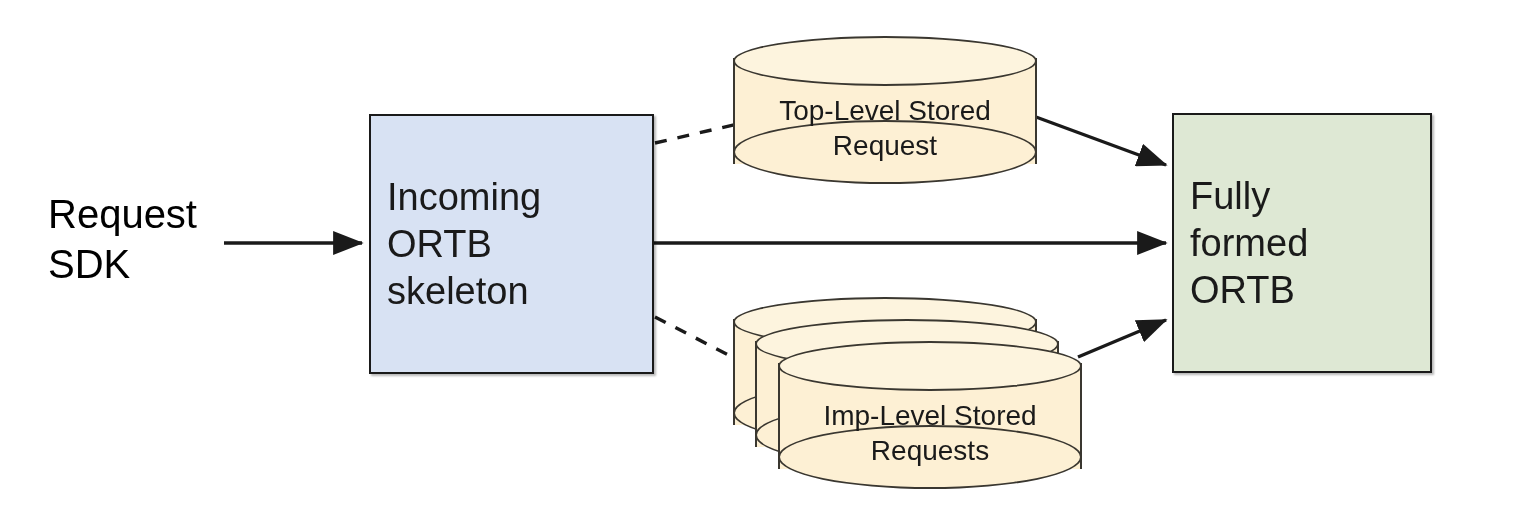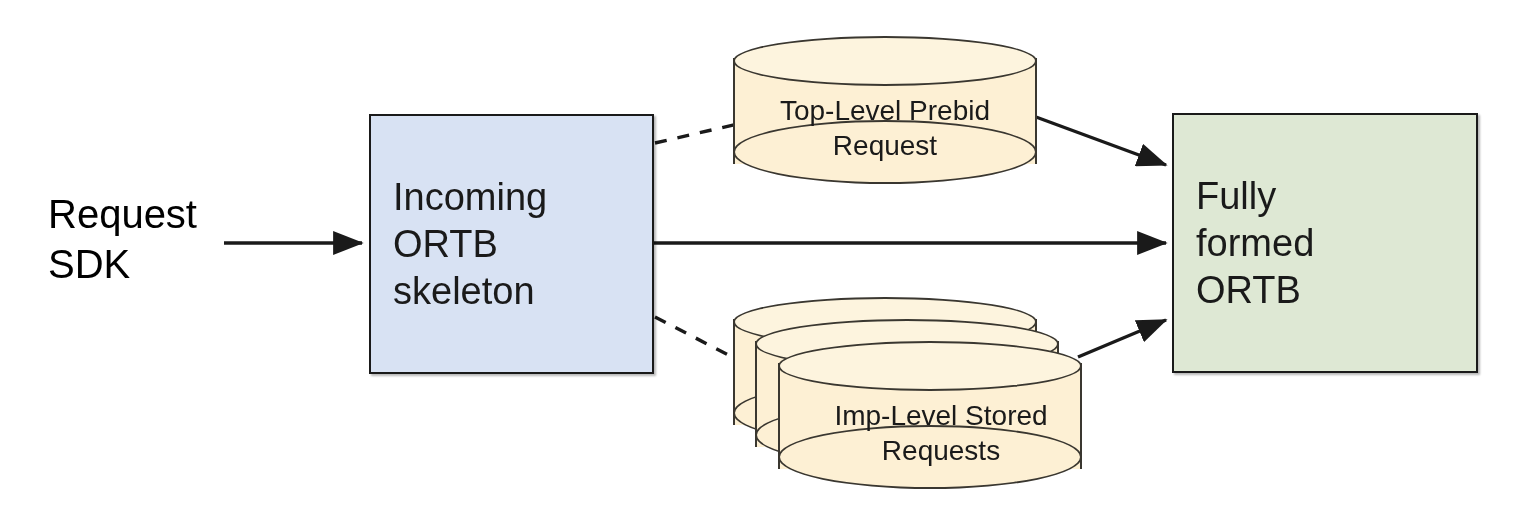--- a/index.html
+++ b/index.html
@@ -45,21 +45,21 @@
     display: flex;
     align-items: center;
     justify-content: flex-start;
     box-shadow: 2px 2px 2px rgba(0,0,0,0.28);
   }
   .rect-node .rect-label {
     color: #1a1a1a;
     font-size: 38px;
     line-height: 47px;
     white-space: pre-line;
-    padding-left: 22px;
+    padding-left: 16px;
   }
 
   
   .cyl-stack {
     position: absolute;
   }
   .cyl {
     position: absolute;
     box-sizing: border-box;
   }
@@ -131,21 +131,21 @@
 ORTB
 skeleton</div>
   </div>
 
   <div class="cyl-stack" style="left:733px; top:36px; width:304px; height:150px;">
     <div class="cyl" style="left:0; top:0; width:304px; height:150px;">
       <div class="cyl-body" style="top:22px; height:106px;"></div>
       <div class="cyl-bottom" style="top:84px; height:60px;"></div>
       <div class="cyl-top" style="top:0; height:46px;"></div>
     </div>
-    <div class="cyl-label" style="top:57px;">Top-Level Prebid
+    <div class="cyl-label" style="top:57px;">Top-Level Stored
 Request</div>
   </div>
 
   <div class="cyl-stack" style="left:733px; top:297px; width:350px; height:190px;">
 
     <div class="cyl" style="left:0; top:0; width:304px; height:150px;">
       <div class="cyl-body" style="top:22px; height:106px;"></div>
       <div class="cyl-bottom" style="top:84px; height:60px;"></div>
       <div class="cyl-top" style="top:0; height:46px;"></div>
     </div>
@@ -155,23 +155,23 @@
       <div class="cyl-bottom" style="top:84px; height:60px;"></div>
       <div class="cyl-top" style="top:0; height:46px;"></div>
     </div>
 
     <div class="cyl" style="left:45px; top:44px; width:304px; height:150px;">
       <div class="cyl-body" style="top:22px; height:106px;"></div>
       <div class="cyl-bottom" style="top:84px; height:60px;"></div>
       <div class="cyl-top" style="top:0; height:46px;"></div>
     </div>
 
-    <div class="cyl-label" style="left:45px; width:304px; top:101px;padding-left:11px;">Imp-Level Stored
+    <div class="cyl-label" style="left:45px; width:304px; top:101px;">Imp-Level Stored
 Requests</div>
   </div>
 
-  <div class="rect-node" style="left:1172px; top:113px; width:306px; height:260px; background:#dee8d4;">
+  <div class="rect-node" style="left:1172px; top:113px; width:260px; height:260px; background:#dee8d4;">
     <div class="rect-label">Fully
 formed
 ORTB</div>
   </div>
 
 </div>
 
 </body></html>

